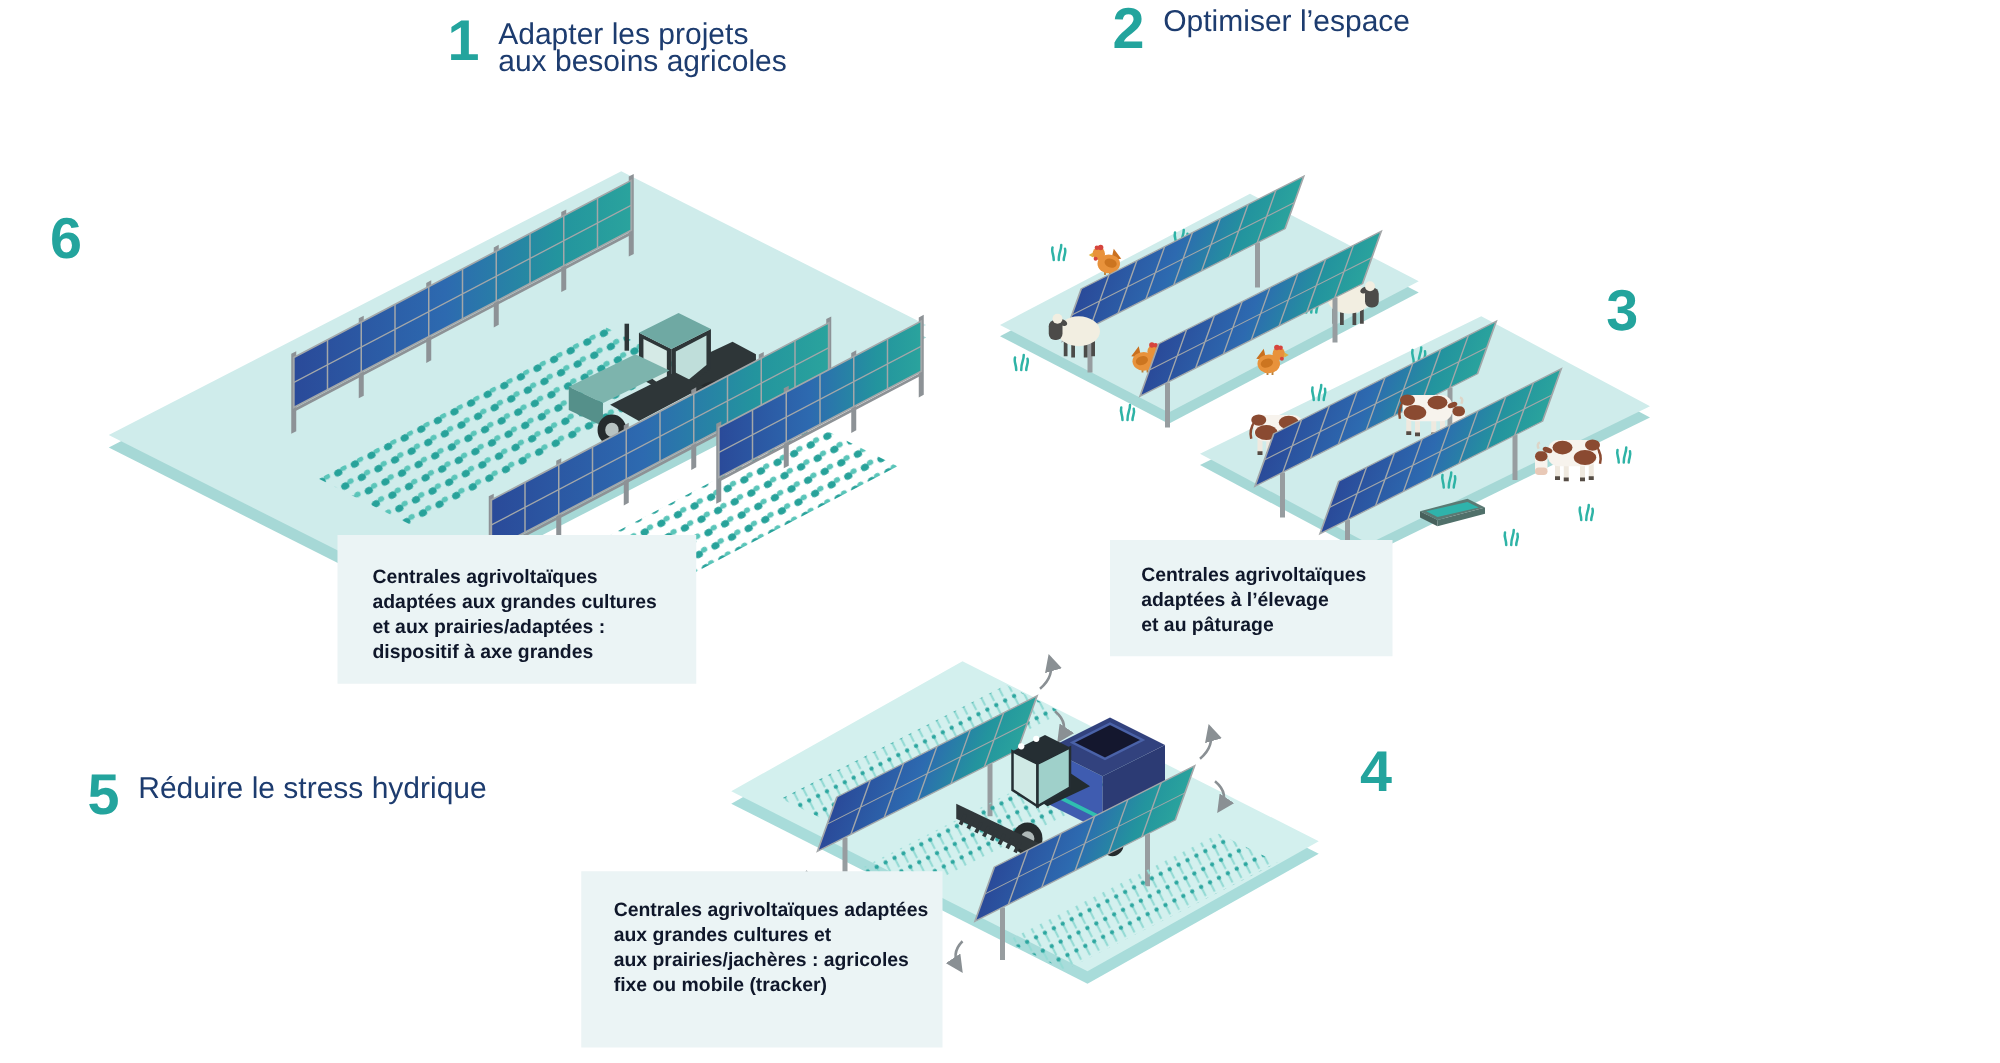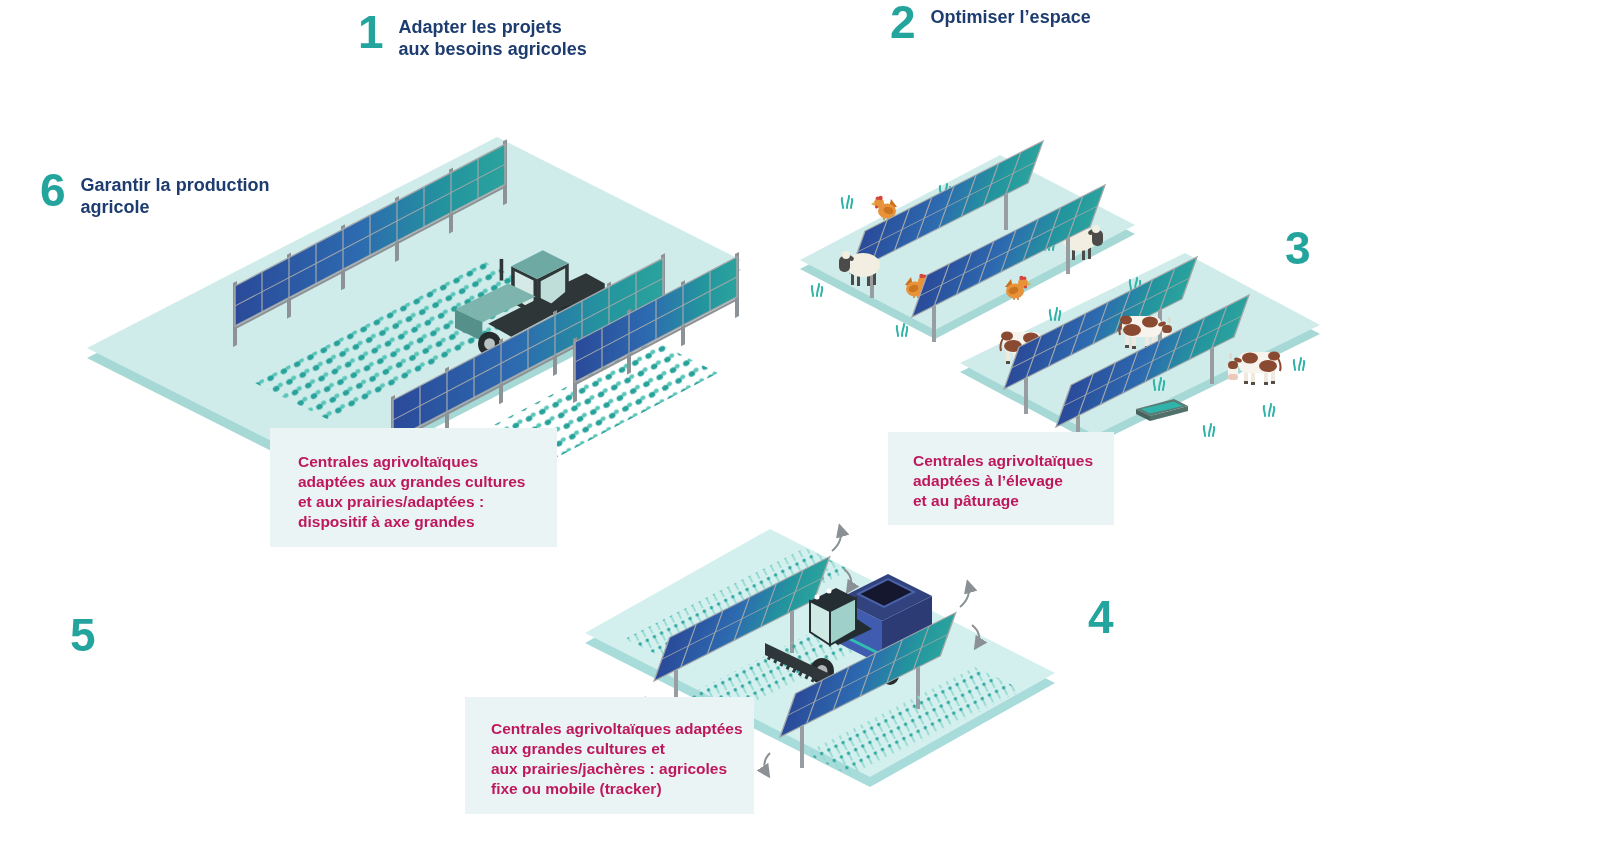--- a/index.html
+++ b/index.html
@@ -7,31 +7,31 @@
   body{
     width:1600px;height:850px;position:relative;background:#ffffff;
     font-family:"Liberation Sans",sans-serif;overflow:hidden;
   }
   .scene{position:absolute;}
   .label{position:absolute;display:flex;align-items:flex-start;color:#1d3c6f;}
   .label .num{
     font-weight:700;font-size:46px;line-height:40px;color:#23a49d;letter-spacing:-1px;
   }
   .label .txt{
-    font-weight:700;font-size:18px;line-height:21.5px;margin-left:16px;padding-top:5px;
+    font-weight:400;font-size:24px;line-height:21.5px;margin-left:16px;padding-top:5px;
   }
   .label .txt span{display:block;}
   .caption{
-    position:absolute;background:#ebf4f5;color:#be185d;font-weight:700;
+    position:absolute;background:#ebf4f5;color:#0f172a;font-weight:700;
     font-size:15.5px;line-height:20px;box-sizing:border-box;
   }
   .caption div{display:block;}
   .cap1{left:270px;top:428px;width:287px;height:119px;padding:24px 0 0 28px;}
   .cap2{left:888px;top:432px;width:226px;height:93px;padding:19px 0 0 25px;}
-  .cap3{left:465px;top:697px;width:289px;height:117px;padding:22px 0 0 26px;}
+  .cap3{left:465px;top:697px;width:289px;height:141px;padding:22px 0 0 26px;}
 </style>
 </head>
 <body>
 
 <svg width="0" height="0" style="position:absolute" aria-hidden="true">
   <defs>
     <linearGradient id="pgrad" x1="0" y1="0" x2="1" y2="0">
       <stop offset="0" stop-color="#2a4a99"></stop>
       <stop offset="0.45" stop-color="#2d6ab0"></stop>
       <stop offset="0.78" stop-color="#23949e"></stop>
@@ -291,20 +291,20 @@
     </span>
 </div>
 <div class="label" style="left:1285px;top:228px">
   <span class="num">3</span>
 </div>
 <div class="label" style="left:1088px;top:597px">
   <span class="num">4</span>
 </div>
 <div class="label" style="left:70px;top:615px">
   <span class="num">5</span>
+  <span class="txt">
+      <span>Réduire le stress hydrique</span>
+      <span></span>
+    </span>
 </div>
 <div class="label" style="left:40px;top:170px">
   <span class="num">6</span>
-  <span class="txt">
-      <span>Garantir la production</span>
-      <span>agricole</span>
-    </span>
 </div>
 
 </body></html>

